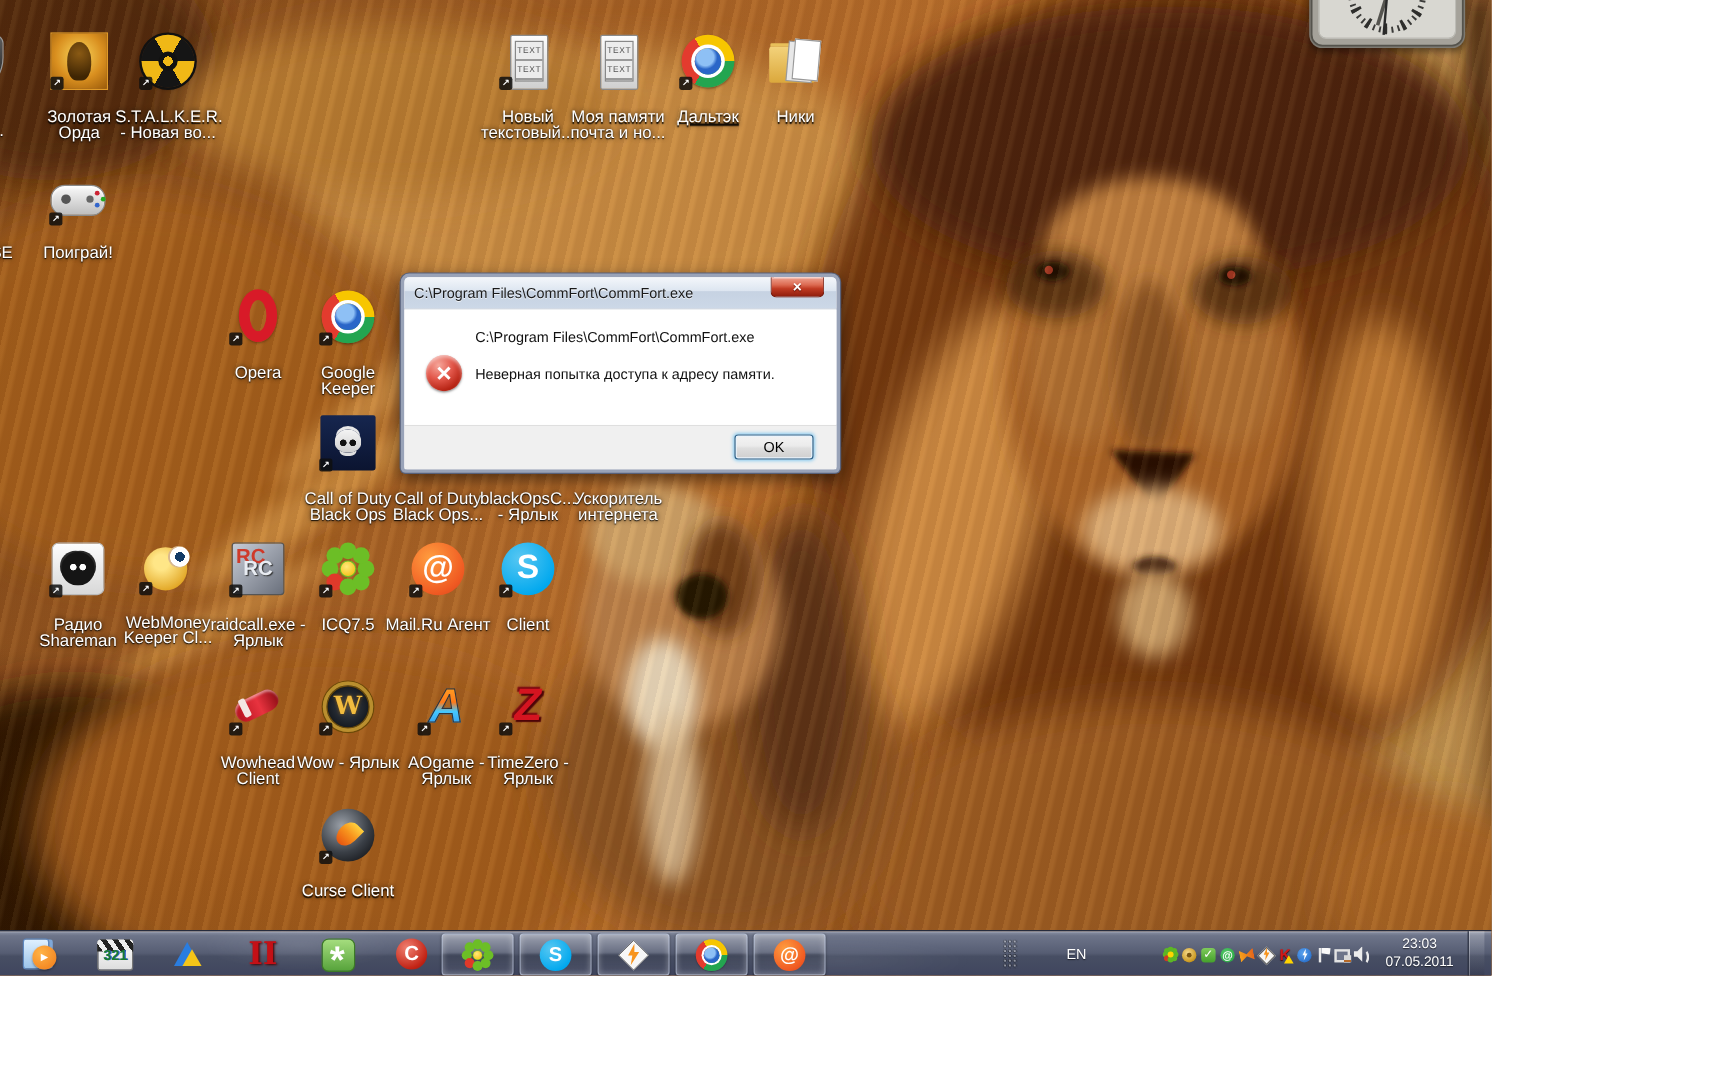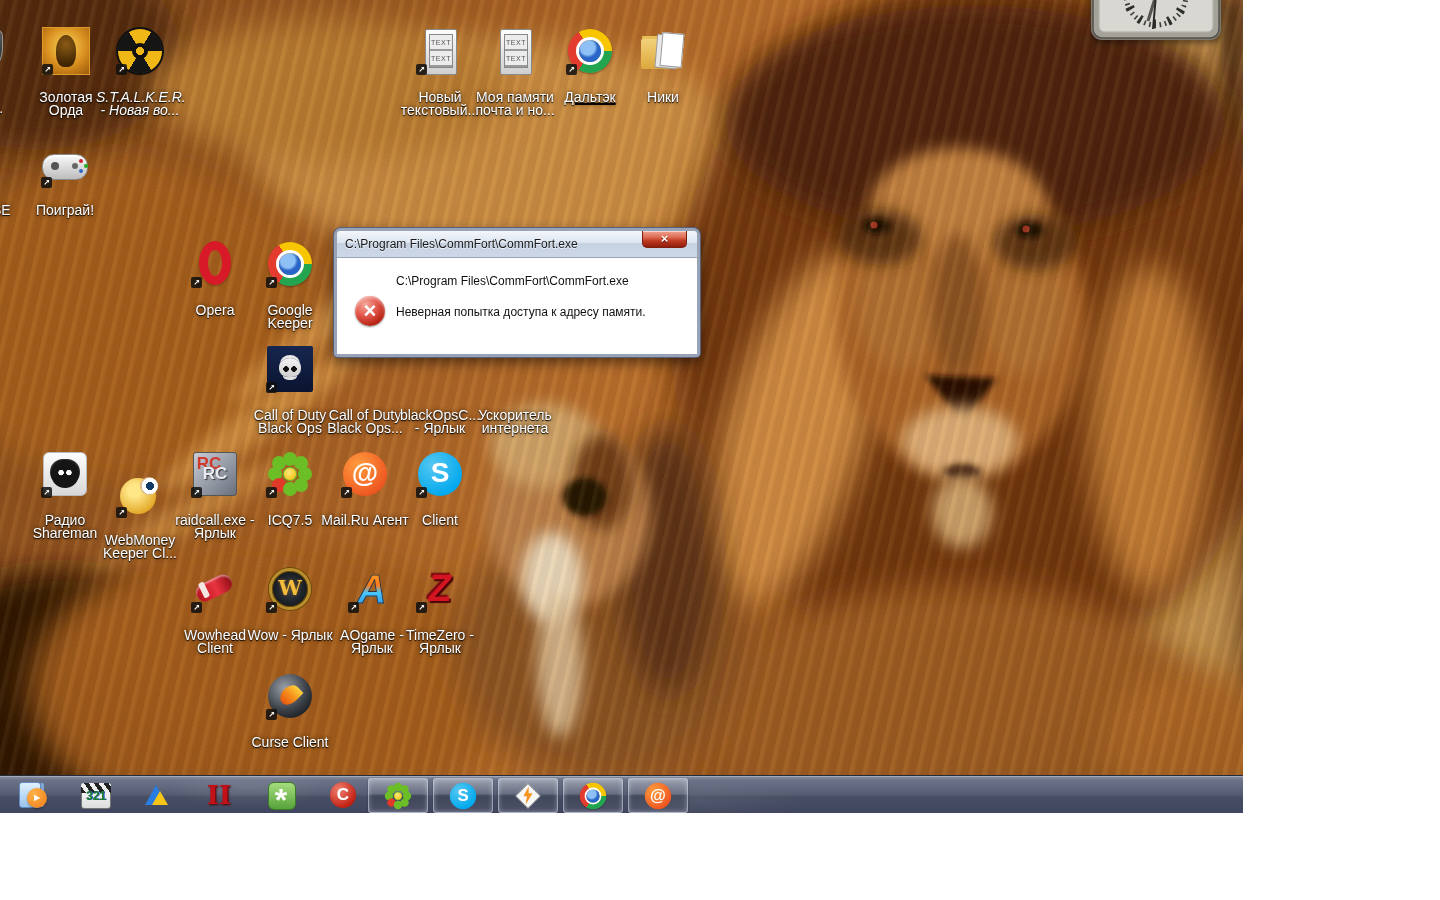--- a/index.html
+++ b/index.html
@@ -331,21 +331,21 @@
           <div class="ic g-shield"></div>
           <div class="lbl">on
 gin...</div>
         </div>
         <div class="dicon" style="left: 22px; top: 27px;">
           <div class="ic g-horde">
             <div class="sc"></div>
           </div>
           <div class="lbl">Золотая Орда</div>
         </div>
-        <div class="dicon" style="left: 96px; top: 27px; font-style: italic;">
+        <div class="dicon" style="left: 96px; top: 27px;">
           <div class="ic g-stalker">
             <div class="sc"></div>
           </div>
           <div class="lbl">S.T.A.L.K.E.R. - Новая во...</div>
         </div>
         <div class="dicon" style="left: 396px; top: 27px;">
           <div class="ic g-textfile">
             <div class="sc"></div>
           </div>
           <div class="lbl">Новый текстовый...</div>
@@ -404,21 +404,21 @@
         <div class="dicon" style="left: 471px; top: 345px;">
           <div class="ic g-hidden"></div>
           <div class="lbl">Ускоритель интернета</div>
         </div>
         <div class="dicon" style="left: 21px; top: 450px;">
           <div class="ic g-radio">
             <div class="sc"></div>
           </div>
           <div class="lbl">Радио Shareman</div>
         </div>
-        <div class="dicon" style="left: 96px; top: 470px;">
+        <div class="dicon" style="left: 96px; top: 448px;">
           <div class="ic g-webmoney">
             <div class="sc"></div>
           </div>
           <div class="lbl">WebMoney Keeper Cl...</div>
         </div>
         <div class="dicon" style="left: 171px; top: 450px;">
           <div class="ic g-raidcall">
             <div class="sc"></div>
           </div>
           <div class="lbl">raidcall.exe - Ярлык</div>
@@ -480,20 +480,23 @@
           <span class="x-glyph"></span>
         </div>
       </div>
       <div class="dlg-body">
         <div class="err-ic"></div>
         <div class="dlg-msgs">
           <div class="dlg-msg1">C:\Program Files\CommFort\CommFort.exe</div>
           <div class="dlg-msg2">Неверная попытка доступа к адресу памяти.</div>
         </div>
       </div>
+      <div class="dlg-foot">
+        <button class="okbtn">OK</button>
+      </div>
     </div>
 
     <div class="taskbar">
       <div class="pinned">
           <div class="pslot">
             <div class="tic t-player"></div>
           </div>
           <div class="pslot">
             <div class="tic t-mpc"></div>
           </div>
@@ -520,16 +523,38 @@
           <div class="tbtn">
             <div class="ic small g-winamp"></div>
           </div>
           <div class="tbtn">
             <div class="ic small g-chrome"></div>
           </div>
           <div class="tbtn">
             <div class="ic small g-mailru"></div>
           </div>
         </div>
+      <div class="tray">
+        <div class="grip"></div>
+        <span class="lang">EN</span>
+        <div class="trayicons">
+            <div class="mi m-flower"></div>
+            <div class="mi m-gold"></div>
+            <div class="mi m-check"></div>
+            <div class="mi m-at"></div>
+            <div class="mi m-butterfly"></div>
+            <div class="mi m-winamp"></div>
+            <div class="mi m-kasp"></div>
+            <div class="mi m-bolt"></div>
+            <div class="mi m-flag"></div>
+            <div class="mi m-net"></div>
+            <div class="mi m-vol"></div>
+          </div>
+        <div class="clock">
+          <div>23:03</div>
+          <div>07.05.2011</div>
+        </div>
+        <div class="showdesk"></div>
+      </div>
     </div>
 
   </div>
 </div>
 
 </body></html>

